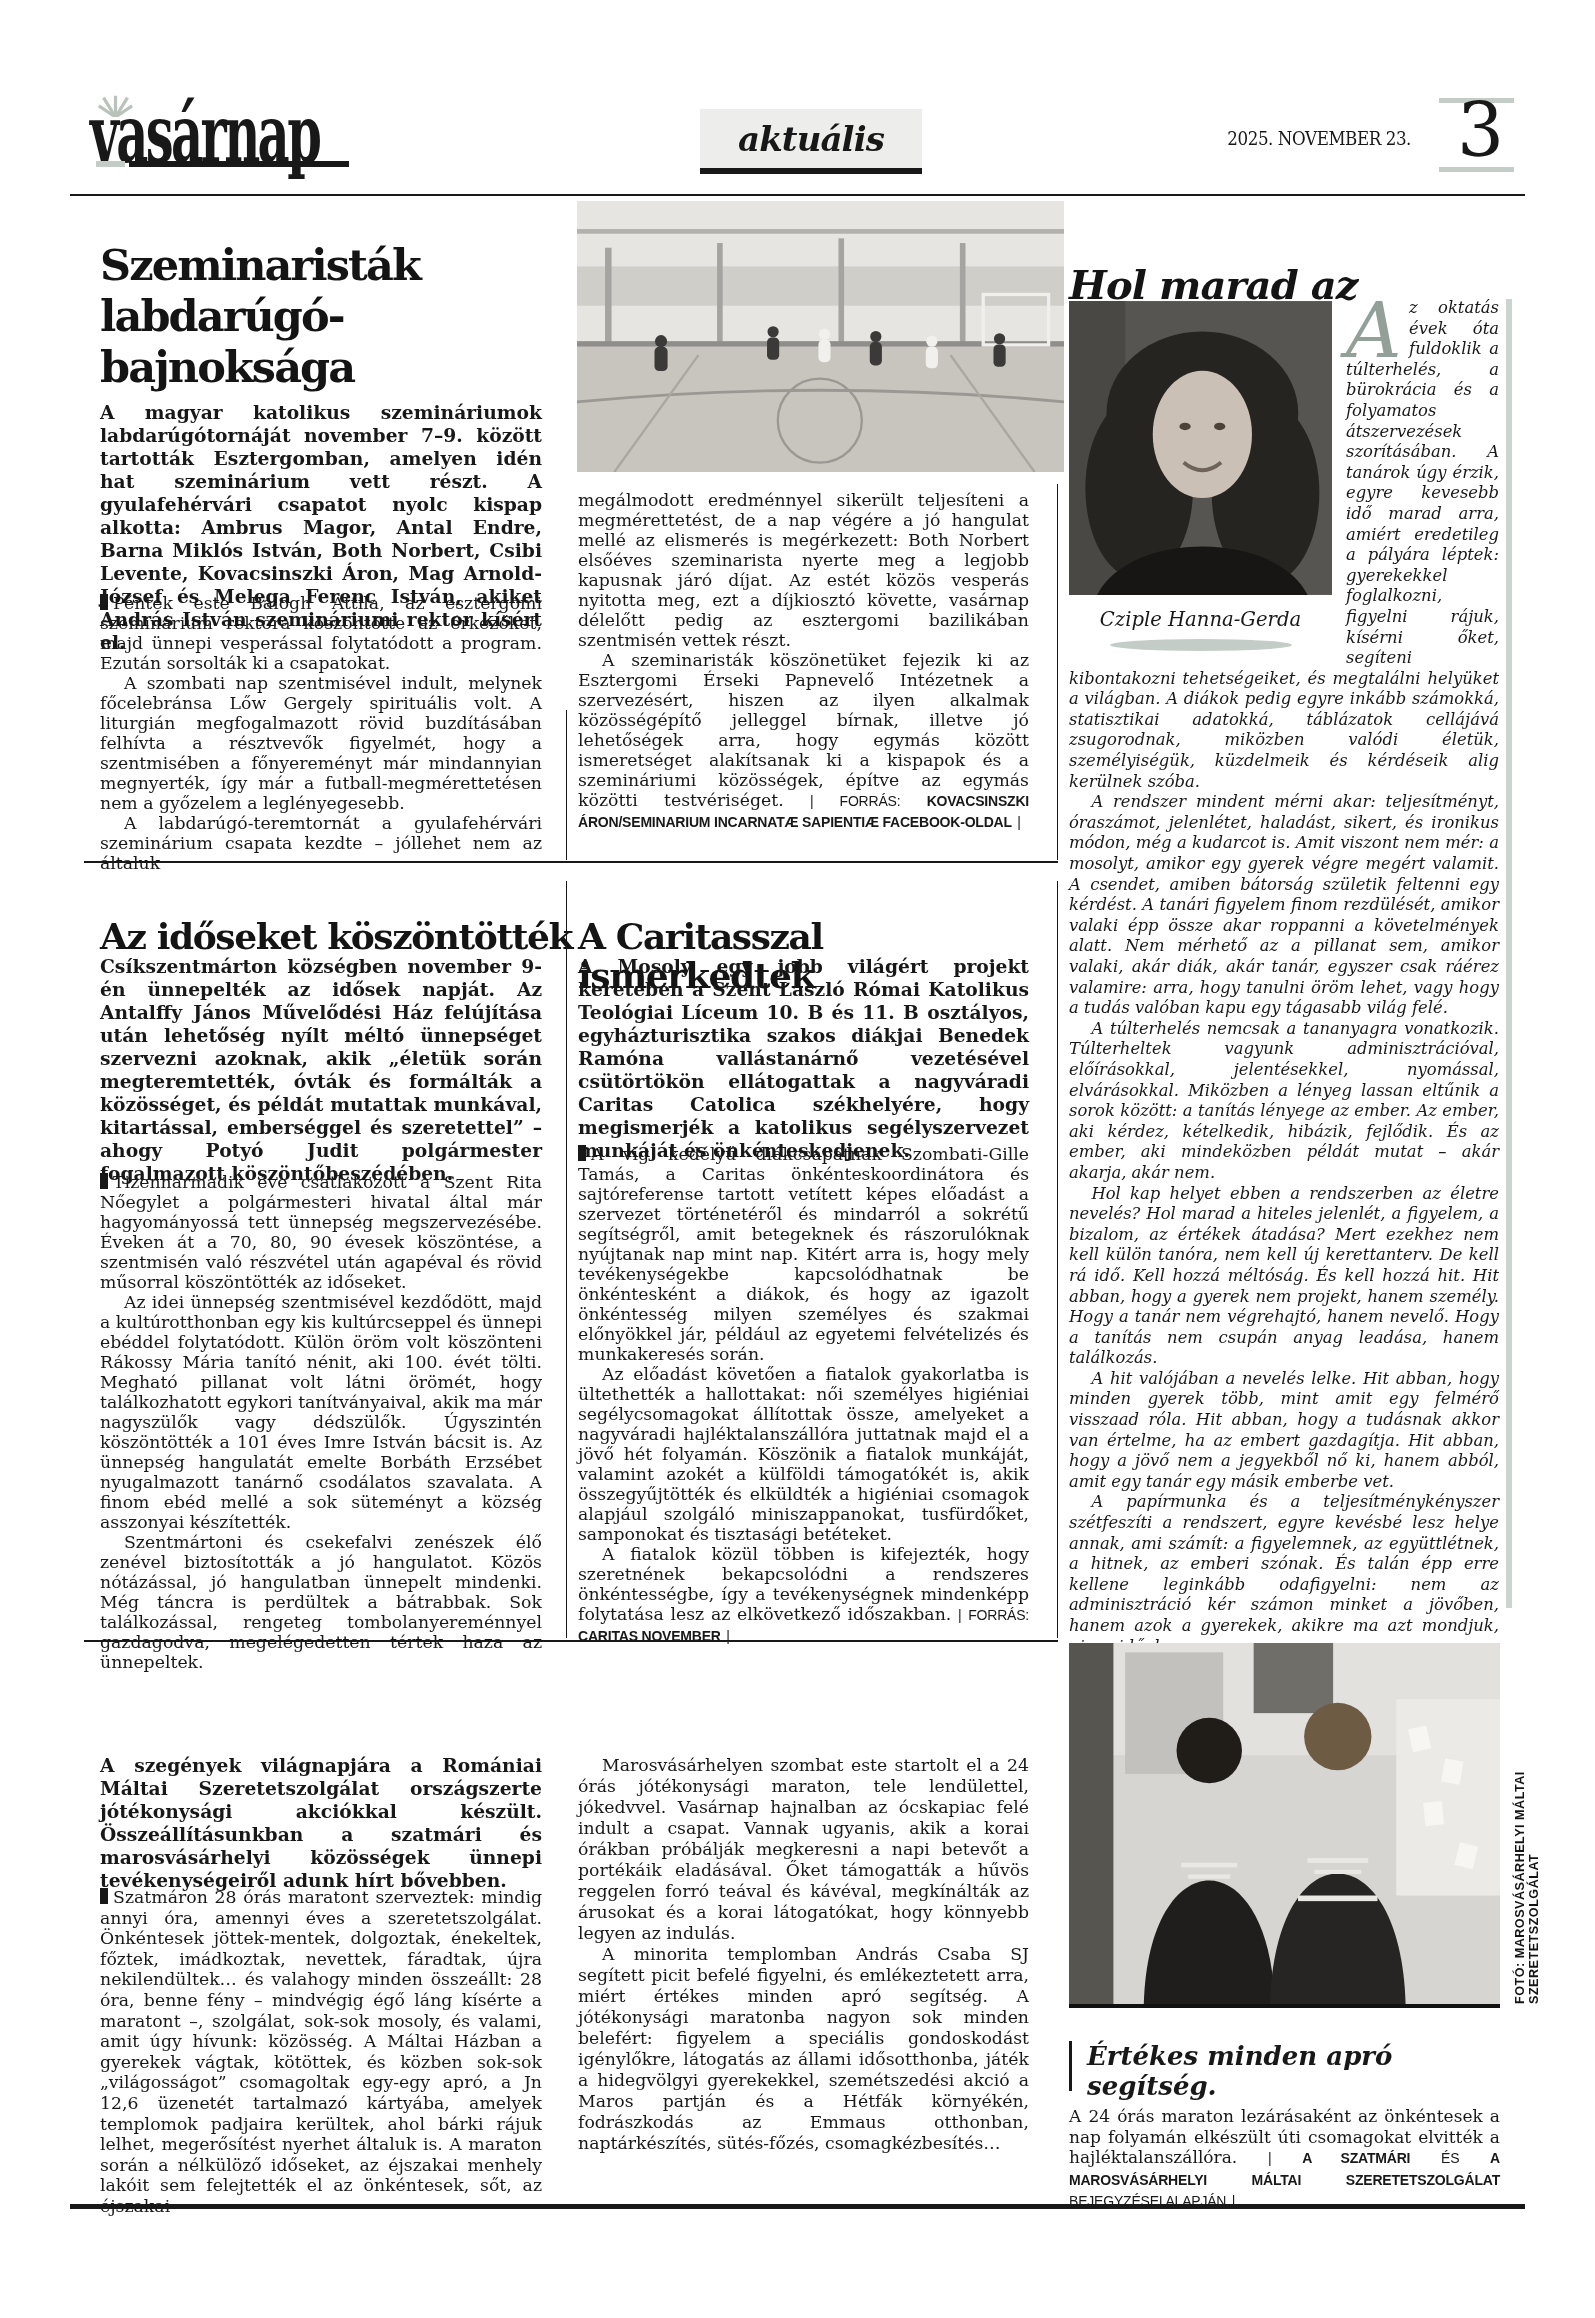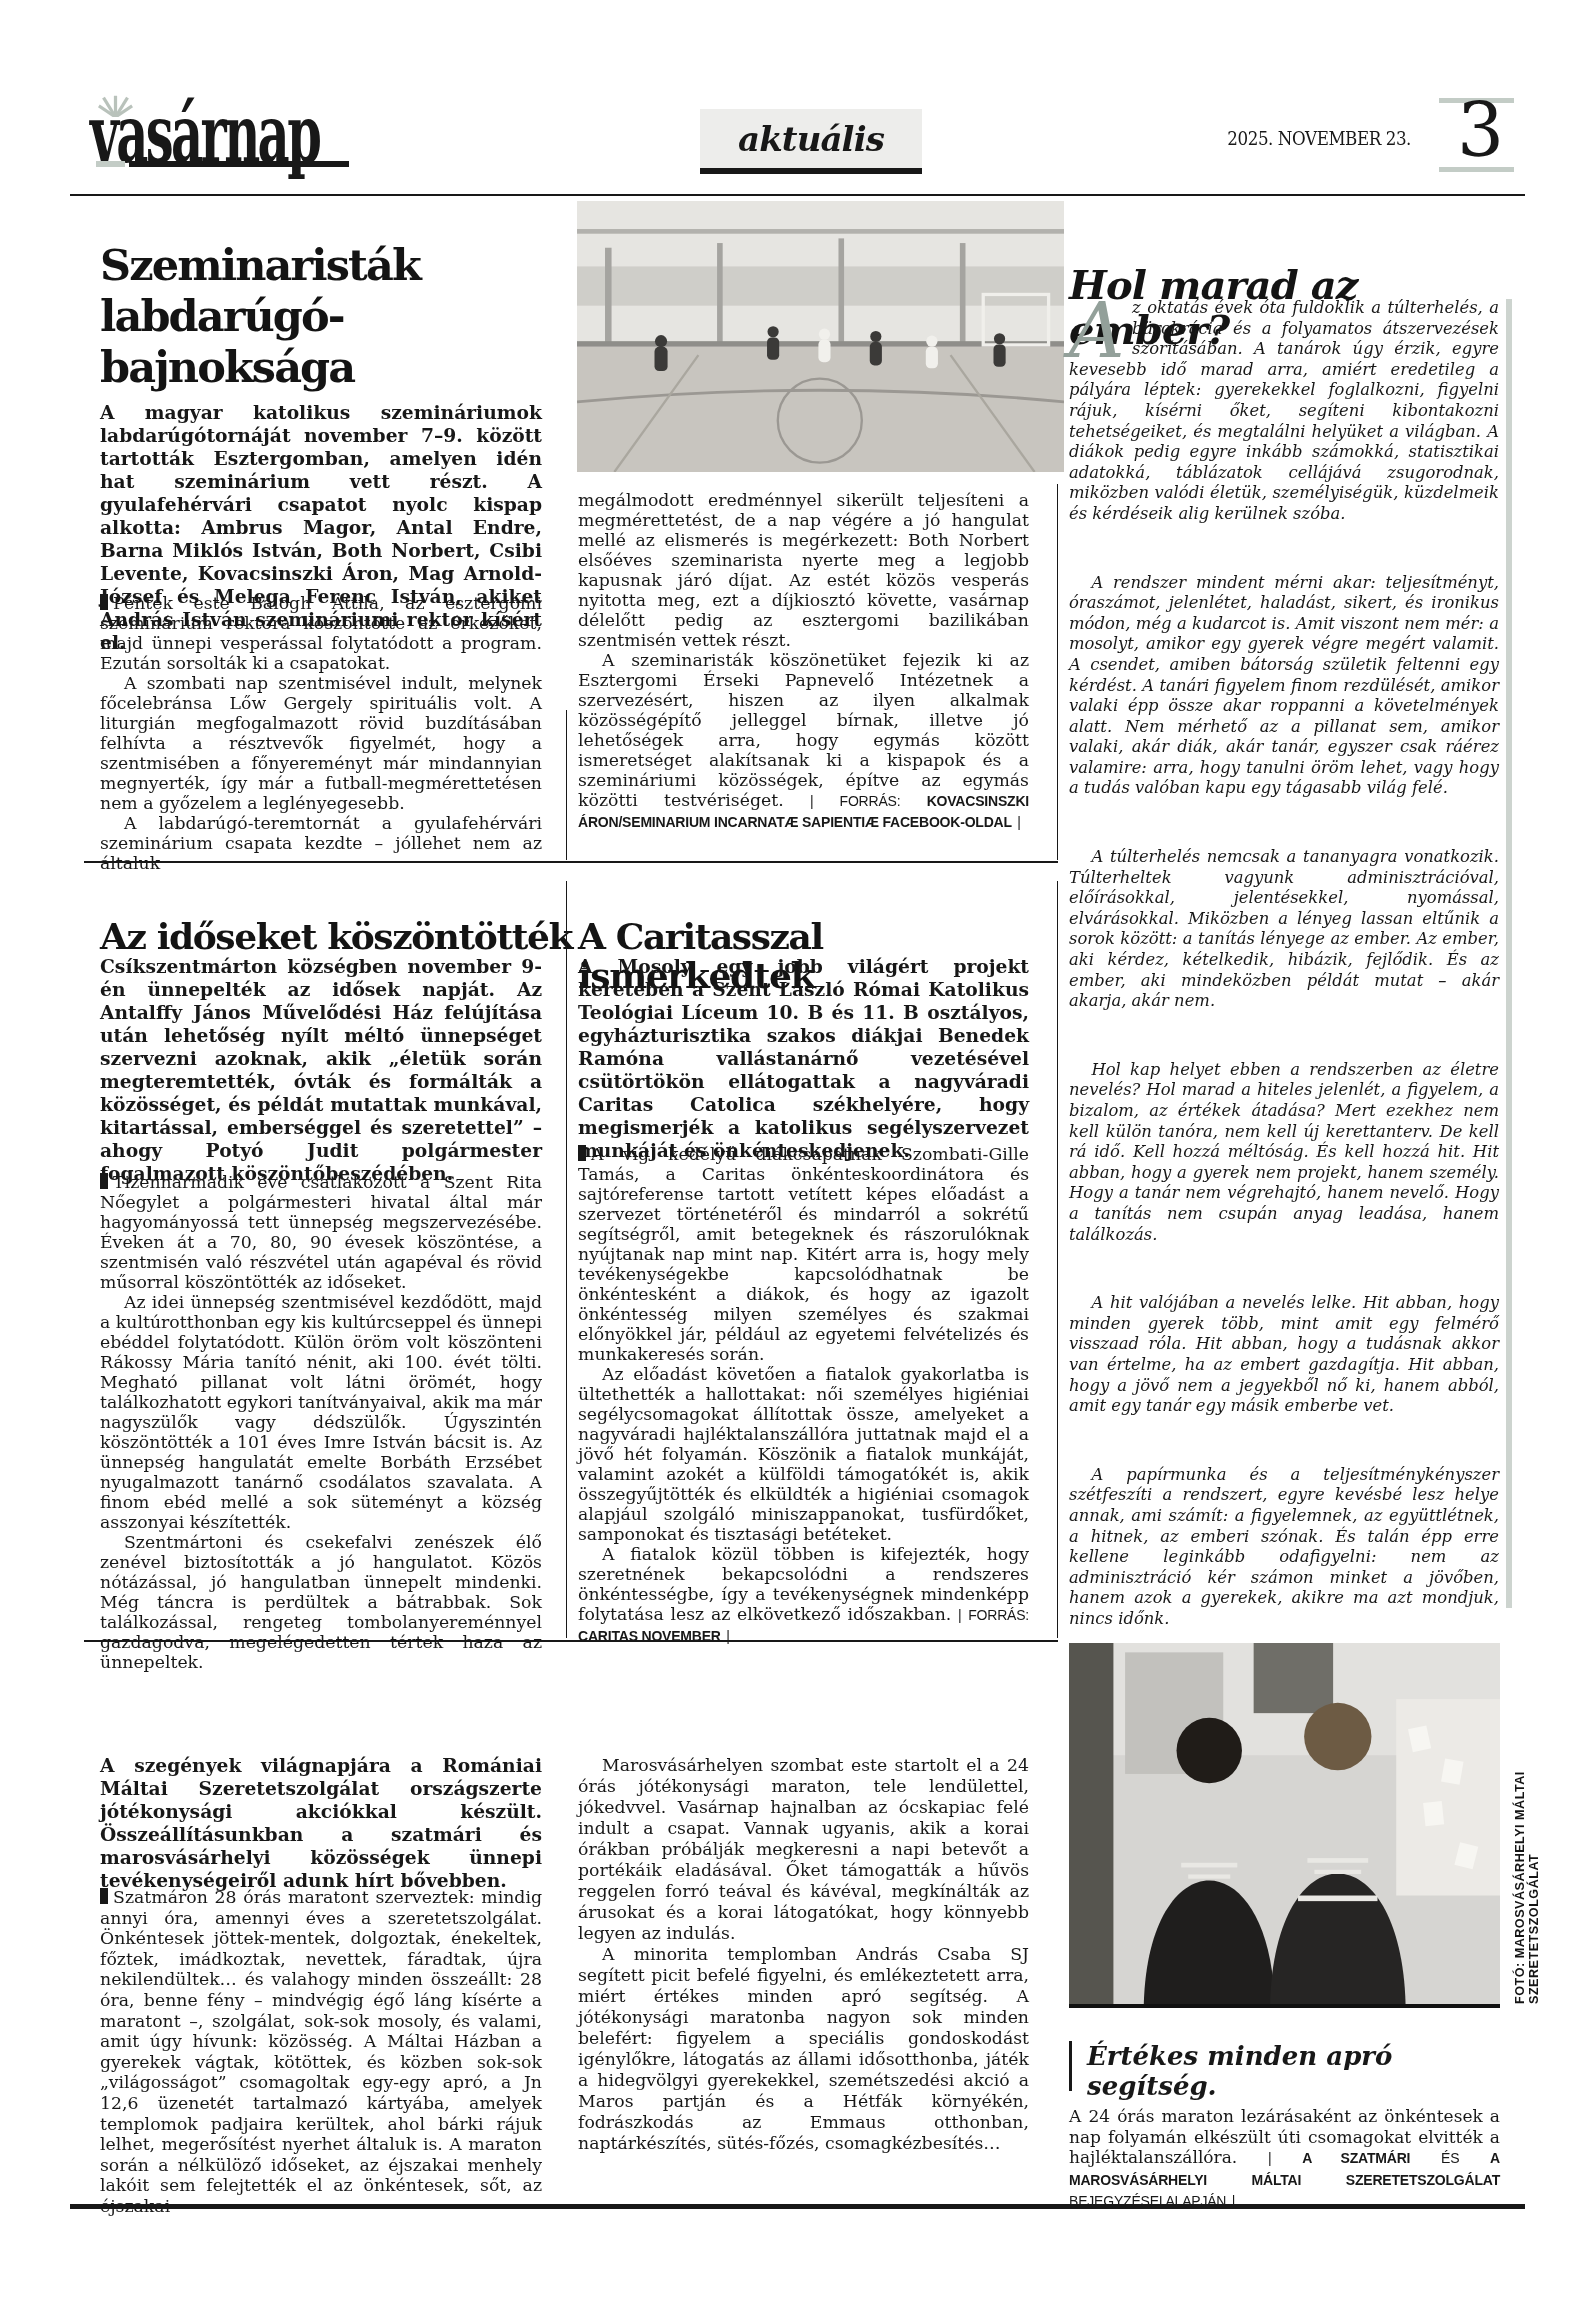--- a/index.html
+++ b/index.html
@@ -36,21 +36,21 @@
   .bodytext p.ind{text-indent:24px;}
   .parmark{display:inline-block;width:7.5px;height:16px;background:#181818;
            margin-right:5.6px;vertical-align:-1.4px;}
   .srclabel{font-family:"Liberation Sans",sans-serif;font-weight:normal;font-size:14px;letter-spacing:-0.2px;}
   .srcbold{font-family:"Liberation Sans",sans-serif;font-weight:bold;font-size:14px;letter-spacing:-0.2px;margin-top:36px;}
 
   
   #opinion-content{left:1069px;top:298px;width:430px;font-style:italic;
                    font-size:16.4px;line-height:20.6px;text-align:justify;}
   #opinion-content p{margin:0;}
-  #opinion-content p.ind{text-indent:22.4px;margin-top:48px;}
+  #opinion-content p.ind{text-indent:22.4px;}
   .portrait-wrap{float:left;width:263px;margin:2.8px 14px 4.7px 0;font-style:italic;}
   .photo-caption{font-size:19.6px;margin-top:9.3px;text-align:center;font-style:italic;}
   .caption-ellipse{width:182px;height:12px;border-radius:50%;background:#c3ccc6;margin:8.4px auto 0;}
   .dropcap{float:left;font-size:77px;line-height:58px;color:#93a09a;
            font-style:italic;margin:3.7px 7.5px 0 0;}
 
   
   .photo{position:absolute;overflow:hidden;}
   #sports-photo{left:577px;top:201px;width:487px;height:271px;}
   #volunteers-photo{left:1069px;top:1643px;width:431px;height:361px;border-bottom:4.2px solid #111;}
@@ -155,20 +155,38 @@
   </div>
 
   <div class="hrule" style="left:84px;top:861px;width:974px;height:1.9px"></div>
   <div class="vrule" style="left:1057px;top:484px;width:1.4px;height:376px"></div>
   <div class="vrule" style="left:566px;top:710px;width:1.4px;height:150px"></div>
 
   <h2 id="opinion-title" class="headline">Hol marad az ember?</h2>
   <div class="abs" id="opinion-accent-bar"></div>
 
   <div class="abs" id="opinion-content">
+    <div class="portrait-wrap">
+      <svg width="263" height="294" viewBox="0 0 562 628">
+        <rect width="562" height="628" fill="#565551"></rect>
+        <rect width="120" height="628" fill="#494845"></rect>
+        <g fill="#262420">
+          <ellipse cx="285" cy="240" rx="205" ry="175"></ellipse>
+          <ellipse cx="150" cy="400" rx="115" ry="195"></ellipse>
+          <ellipse cx="420" cy="410" rx="115" ry="195"></ellipse>
+        </g>
+        <ellipse cx="285" cy="285" rx="106" ry="136" fill="#cac0b5"></ellipse>
+        <ellipse cx="248" cy="268" rx="12" ry="8" fill="#4c4238"></ellipse>
+        <ellipse cx="322" cy="268" rx="12" ry="8" fill="#4c4238"></ellipse>
+        <path d="M245,345 Q285,378 325,345" stroke="#6f6258" stroke-width="8" fill="none"></path>
+        <path d="M60,628 C130,490 440,490 510,628 Z" fill="#171614"></path>
+      </svg>
+      <div class="photo-caption">Cziple Hanna-Gerda</div>
+      <div class="caption-ellipse"></div>
+    </div>
     <p><span class="dropcap">A</span><span>z oktatás évek óta fuldoklik a túlterhelés, a bürokrácia és a folyamatos átszervezések szorításában. A tanárok úgy érzik, egyre kevesebb idő marad arra, amiért eredetileg a pályára léptek: gyerekekkel foglalkozni, figyelni rájuk, kísérni őket, segíteni kibontakozni tehetségeiket, és megtalálni helyüket a világban. A diákok pedig egyre inkább számokká, statisztikai adatokká, táblázatok cellájává zsugorodnak, miközben valódi életük, személyiségük, küzdelmeik és kérdéseik alig kerülnek szóba.</span></p>
     <p class="ind">A rendszer mindent mérni akar: teljesítményt, óraszámot, jelenlétet, haladást, sikert, és ironikus módon, még a kudarcot is. Amit viszont nem mér: a mosolyt, amikor egy gyerek végre megért valamit. A csendet, amiben bátorság születik feltenni egy kérdést. A tanári figyelem finom rezdülését, amikor valaki épp össze akar roppanni a követelmények alatt. Nem mérhető az a pillanat sem, amikor valaki, akár diák, akár tanár, egyszer csak ráérez valamire: arra, hogy tanulni öröm lehet, vagy hogy a tudás valóban kapu egy tágasabb világ felé.</p>
     <p class="ind">A túlterhelés nemcsak a tananyagra vonatkozik. Túlterheltek vagyunk adminisztrációval, előírásokkal, jelentésekkel, nyomással, elvárásokkal. Miközben a lényeg lassan eltűnik a sorok között: a tanítás lényege az ember. Az ember, aki kérdez, kételkedik, hibázik, fejlődik. És az ember, aki mindeközben példát mutat – akár akarja, akár nem.</p>
     <p class="ind">Hol kap helyet ebben a rendszerben az életre nevelés? Hol marad a hiteles jelenlét, a figyelem, a bizalom, az értékek átadása? Mert ezekhez nem kell külön tanóra, nem kell új kerettanterv. De kell rá idő. Kell hozzá méltóság. És kell hozzá hit. Hit abban, hogy a gyerek nem projekt, hanem személy. Hogy a tanár nem végrehajtó, hanem nevelő. Hogy a tanítás nem csupán anyag leadása, hanem találkozás.</p>
     <p class="ind">A hit valójában a nevelés lelke. Hit abban, hogy minden gyerek több, mint amit egy felmérő visszaad róla. Hit abban, hogy a tudásnak akkor van értelme, ha az embert gazdagítja. Hit abban, hogy a jövő nem a jegyekből nő ki, hanem abból, amit egy tanár egy másik emberbe vet.</p>
     <p class="ind">A papírmunka és a teljesítménykényszer szétfeszíti a rendszert, egyre kevésbé lesz helye annak, ami számít: a figyelemnek, az együttlétnek, a hitnek, az emberi szónak. És talán épp erre kellene leginkább odafigyelni: nem az adminisztráció kér számon minket a jövőben, hanem azok a gyerekek, akikre ma azt mondjuk, nincs időnk.</p>
     <p class="ind">A kérdés tehát nem az, hogy működik-e még a rendszer. A kérdés az: marad-e benne hely az embernek?</p>
   </div>
 
   <h2 id="elders-title" class="headline">Az időseket köszöntötték</h2>

